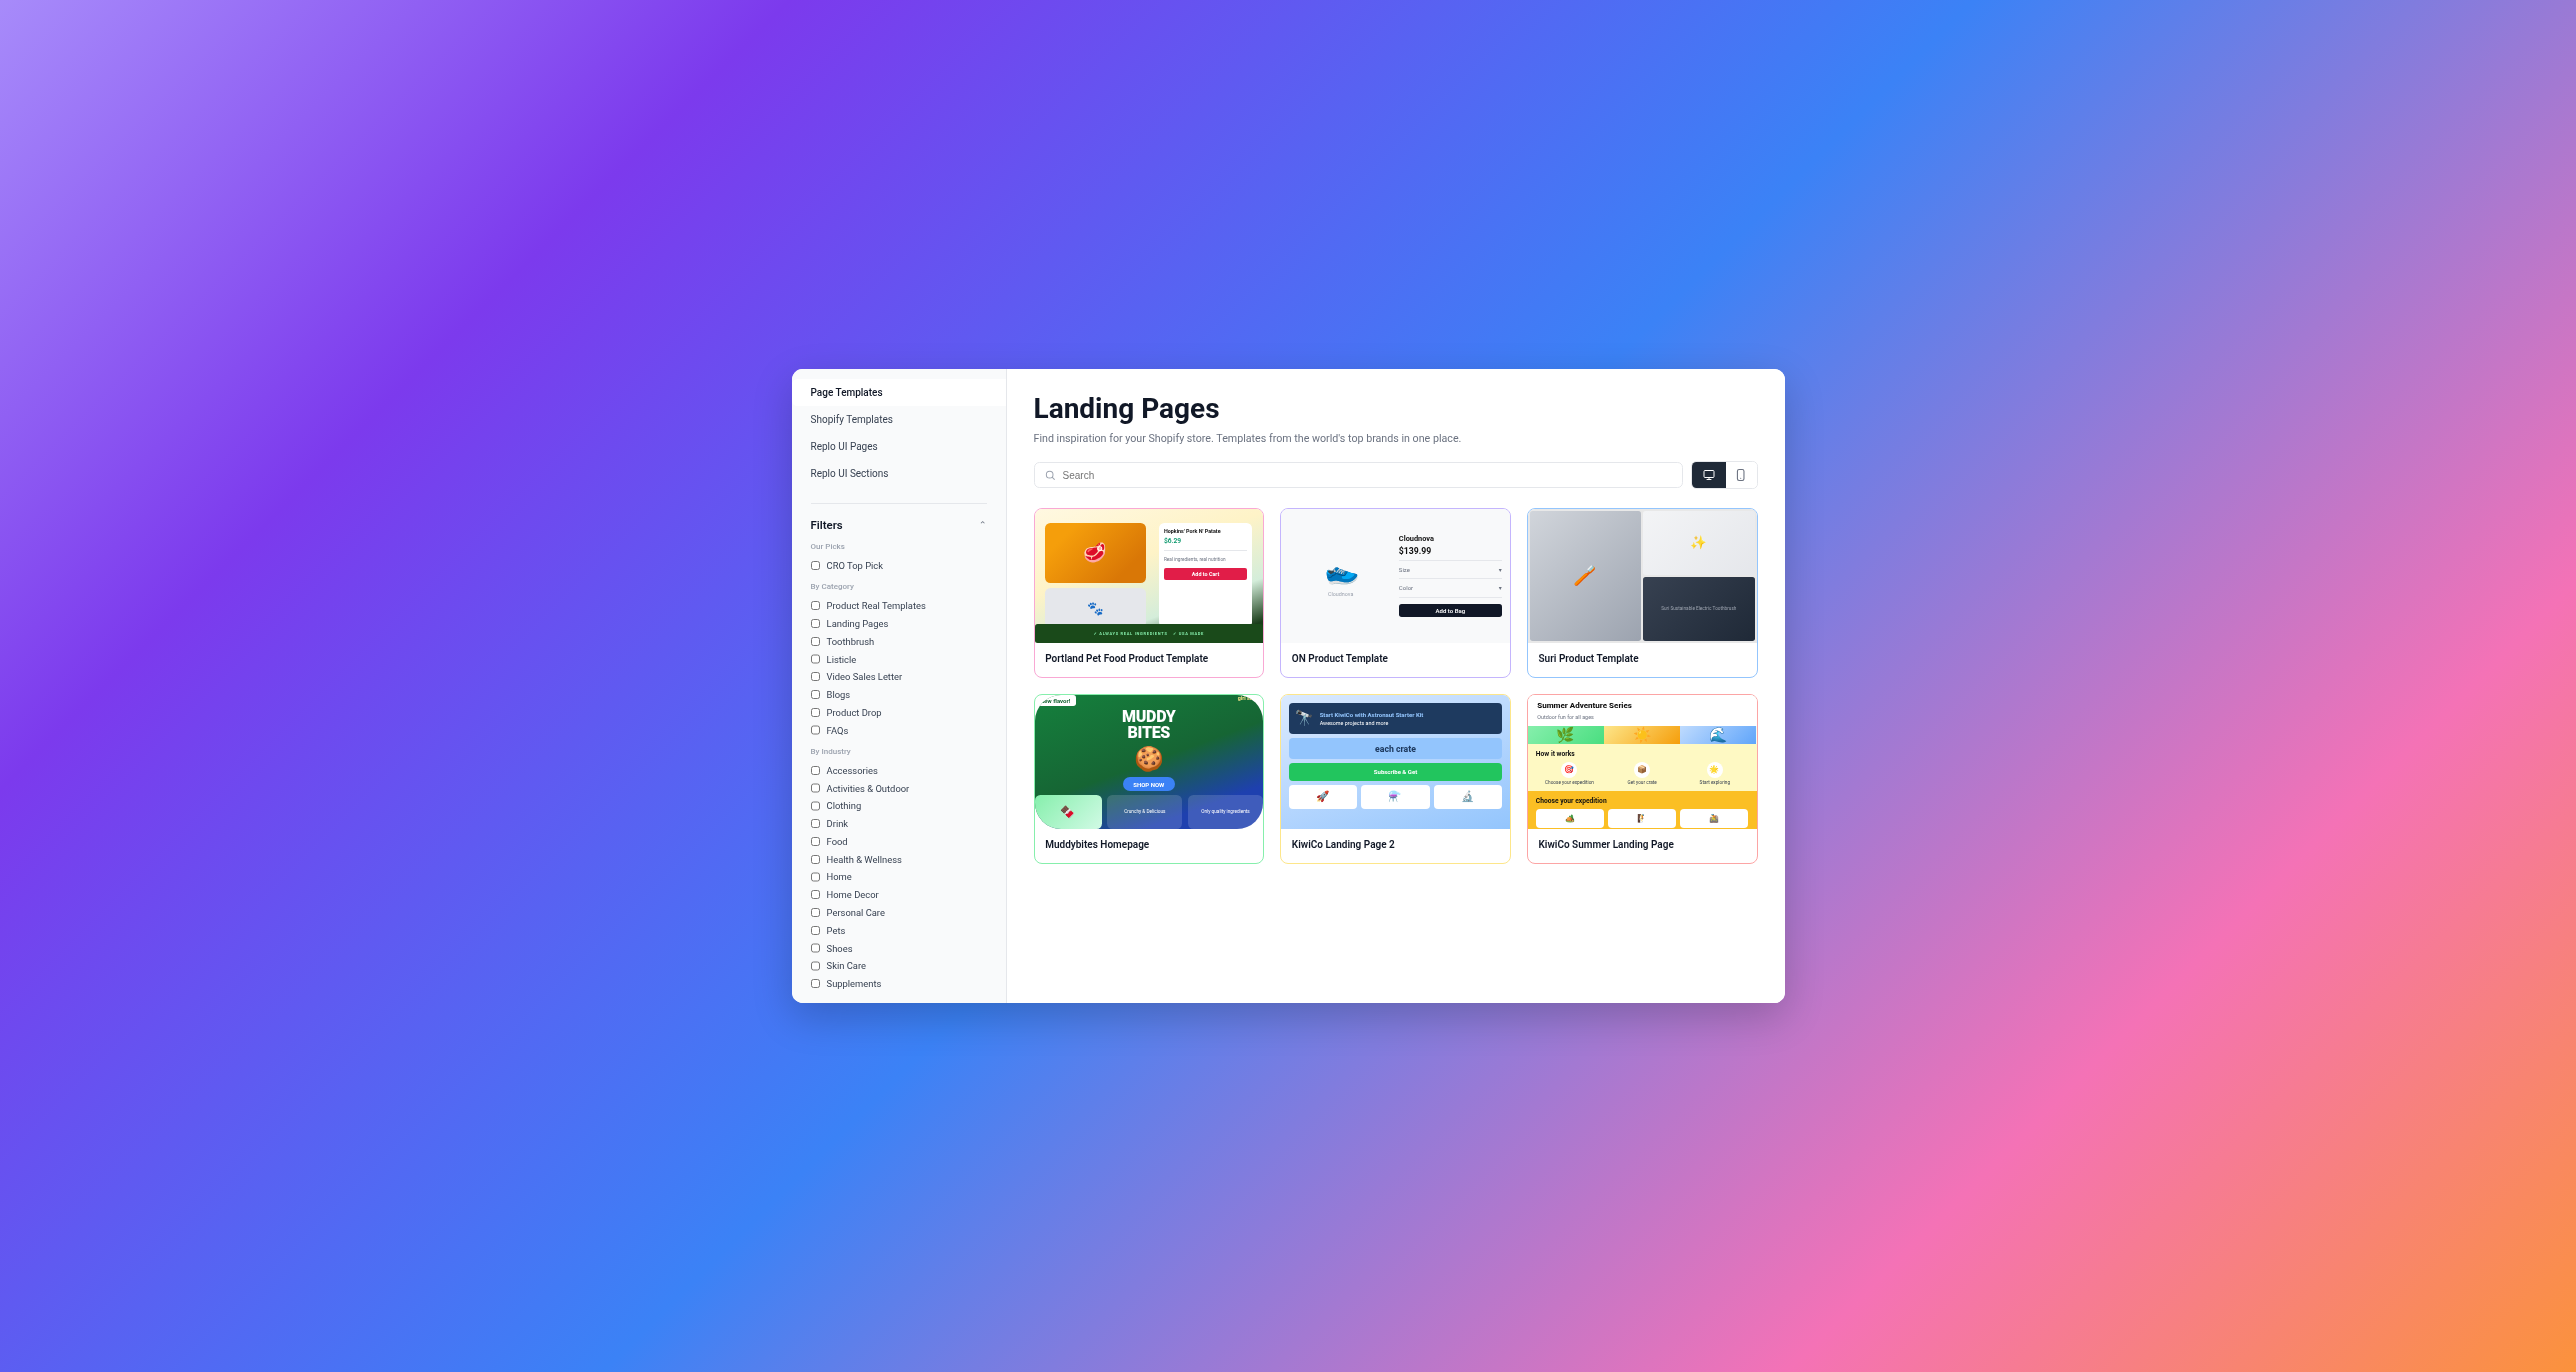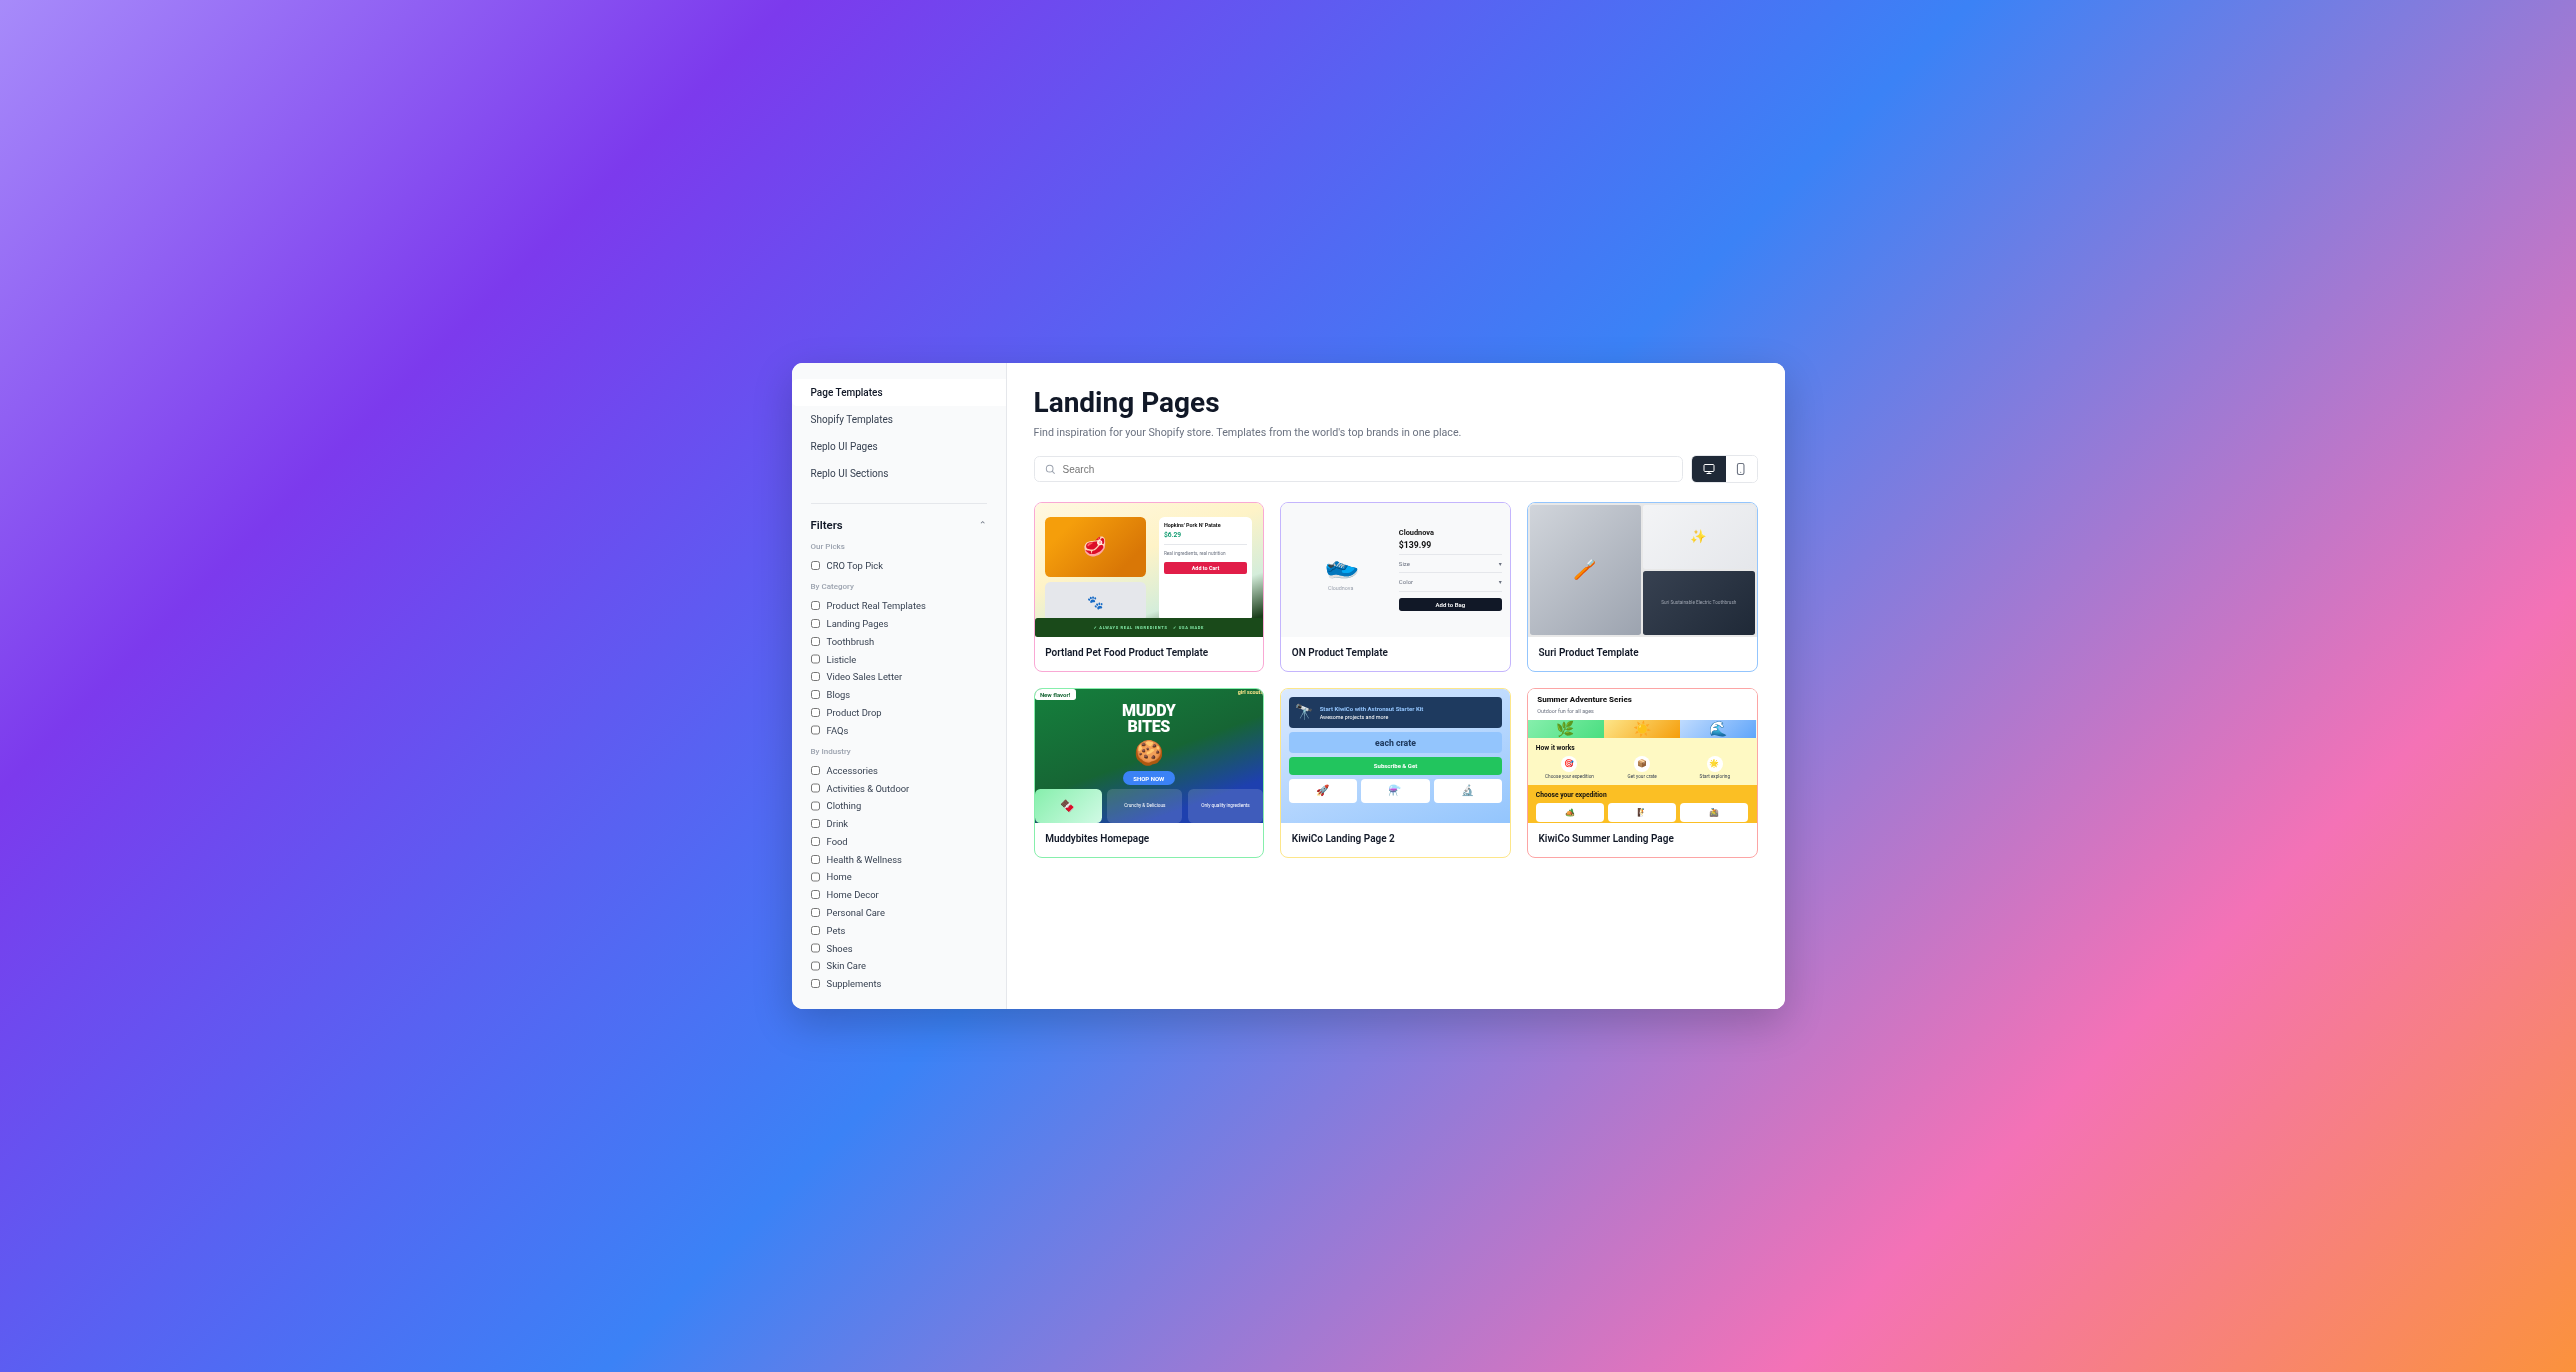--- a/index.html
+++ b/index.html
@@ -21,21 +21,21 @@
       display: flex;
       overflow: hidden;
       box-shadow: 0 13.4px 40px rgba(0,0,0,0.2);
     }
     
     .sidebar {
       width: 215px;
       min-width: 215px;
       background: #f9fafb;
       border-right: 0.7px solid #e5e7eb;
-      padding: 16px 0;
+      padding: 10px 0;
       overflow-y: auto;
     }
     .sidebar-nav {
       margin-bottom: 16px;
     }
     .sidebar-nav-item {
       padding: 8px 19px;
       font-size: 10px;
       color: #374151;
       cursor: pointer;
@@ -360,20 +360,21 @@
       color: #9ca3af;
     }
     
     .preview-muddy {
       background: linear-gradient(160deg, #15803d 0%, #166534 50%, #1e40af 80%);
       display: flex;
       flex-direction: column;
       align-items: center;
       justify-content: space-between;
       position: relative;
+      border-radius: 26px;
     }
     .muddy-header {
       display: flex;
       justify-content: space-between;
       width: 100%;
       align-items: flex-start;
     }
     .muddy-new {
       background: white;
       color: #166534;

